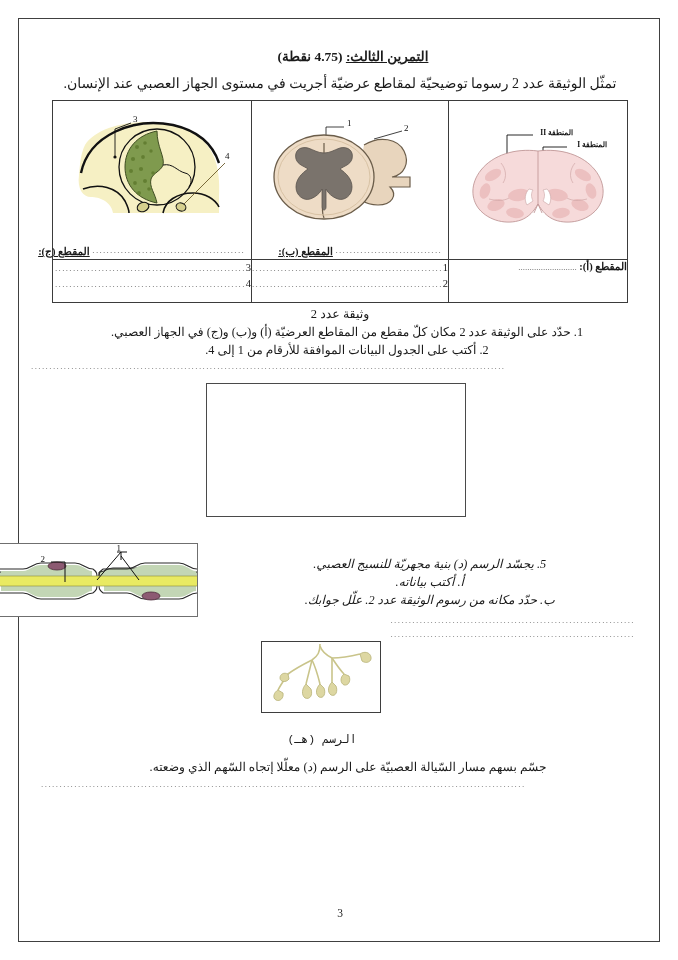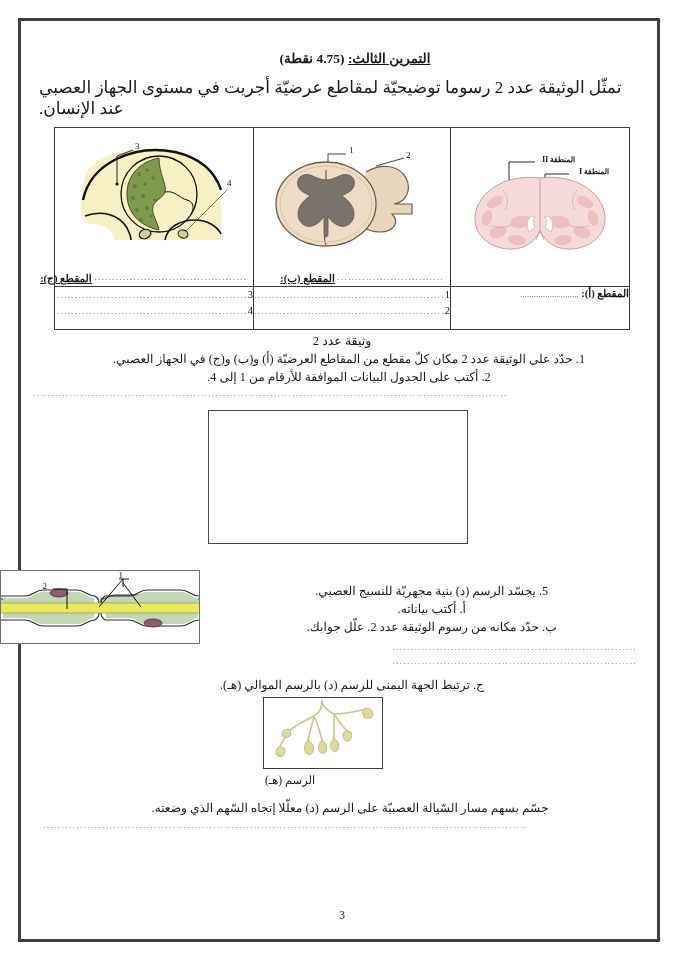--- a/index.html
+++ b/index.html
@@ -14,21 +14,21 @@
     color: #1a1a1a;
     overflow: hidden;
     position: relative;
   }
   .page {
     position: absolute;
     left: 18px;
     top: 18px;
     width: 642px;
     height: 924px;
-    border: 3px solid #404040;
+    border: 1px solid #404040;
     box-sizing: border-box;
     background: #fff;
   }
   .page-inner {
     position: absolute;
     left: 12px;
     top: 10px;
     width: 618px;
     height: 904px;
     box-sizing: border-box;
@@ -43,22 +43,22 @@
   .ex-title {
     display: inline-block;
     font-size: 13.5px;
     font-weight: bold;
     direction: rtl;
   }
   .ex-title .u { text-decoration: underline; }
 
   .intro {
     margin-top: 10px;
-    text-align: left;
-    font-size: 17px;
+    text-align: center;
+    font-size: 14px;
     direction: rtl;
     padding: 0 6px;
   }
 
   
   .doc-table {
     margin: 8px auto 0 auto;
     width: 572px;
     border-collapse: collapse;
     table-layout: fixed;
@@ -184,21 +184,21 @@
     align-items: flex-start;
   }
   .row5-text {
     flex: 1;
     direction: rtl;
     text-align: center;
     font-size: 12.2px;
     line-height: 18px;
     padding-top: 12px;
   }
-  .row5-text .ln { display: block; }
+  .row5-text .ln { display: block; font-style: italic; }
   .row5-fig {
     width: 214px;
     padding-right: 4px;
     padding-left: 6px;
   }
   .figD-frame {
     width: 198px;
     height: 72px;
     border: 1.3px solid #6f6f6f;
     background: #fff;
@@ -240,24 +240,25 @@
   .figE-frame {
     width: 118px;
     height: 70px;
     border: 1.4px solid #3e3e3e;
     background: #fff;
     position: relative;
     overflow: hidden;
   }
   .figE-cap {
     width: 118px;
-    text-align: left;
+    text-align: center;
     font-size: 11.5px;
     direction: rtl;
-    margin-top: 4px;
+    margin-top: 19px;
+    font-family: Liberation Mono, monospace;
   }
 
   .final-q {
     direction: rtl;
     text-align: center;
     font-size: 12.2px;
     margin-top: 14px;
     padding-left: 16px;
   }
   .final-dots {
@@ -504,21 +505,20 @@
           <path d="M118 8 L128 8" stroke="#111" stroke-width="1"></path>
 
           <path d="M66 18 L66 38 M66 18 L52 18" stroke="#111" stroke-width="1" fill="none"></path>
         </svg>
         <span class="lbl-num" style="top:-1px; left:117px;">1</span>
         <span class="lbl-num" style="top:10px; left:41px;">2</span>
       </div>
     </div>
   </div>
 
-  <div class="partC">ج. ترتبط الجهة اليمنى للرسم (د) بالرسم الموالي (هـ).</div>
   <div class="figE-wrap">
     <div class="figE-frame">
       <svg viewBox="0 0 118 70" width="118" height="70">
         <g stroke="#c9c48a" stroke-width="1.6" fill="none">
           <path d="M58 2 C58 10 56 14 50 18"></path>
           <path d="M58 4 C60 10 64 13 70 16"></path>
           <path d="M50 18 C42 22 34 26 26 32"></path>
           <path d="M50 18 C48 26 46 34 44 42"></path>
           <path d="M50 18 C54 26 56 34 58 42"></path>
           <path d="M70 16 C74 22 78 28 82 32"></path>

